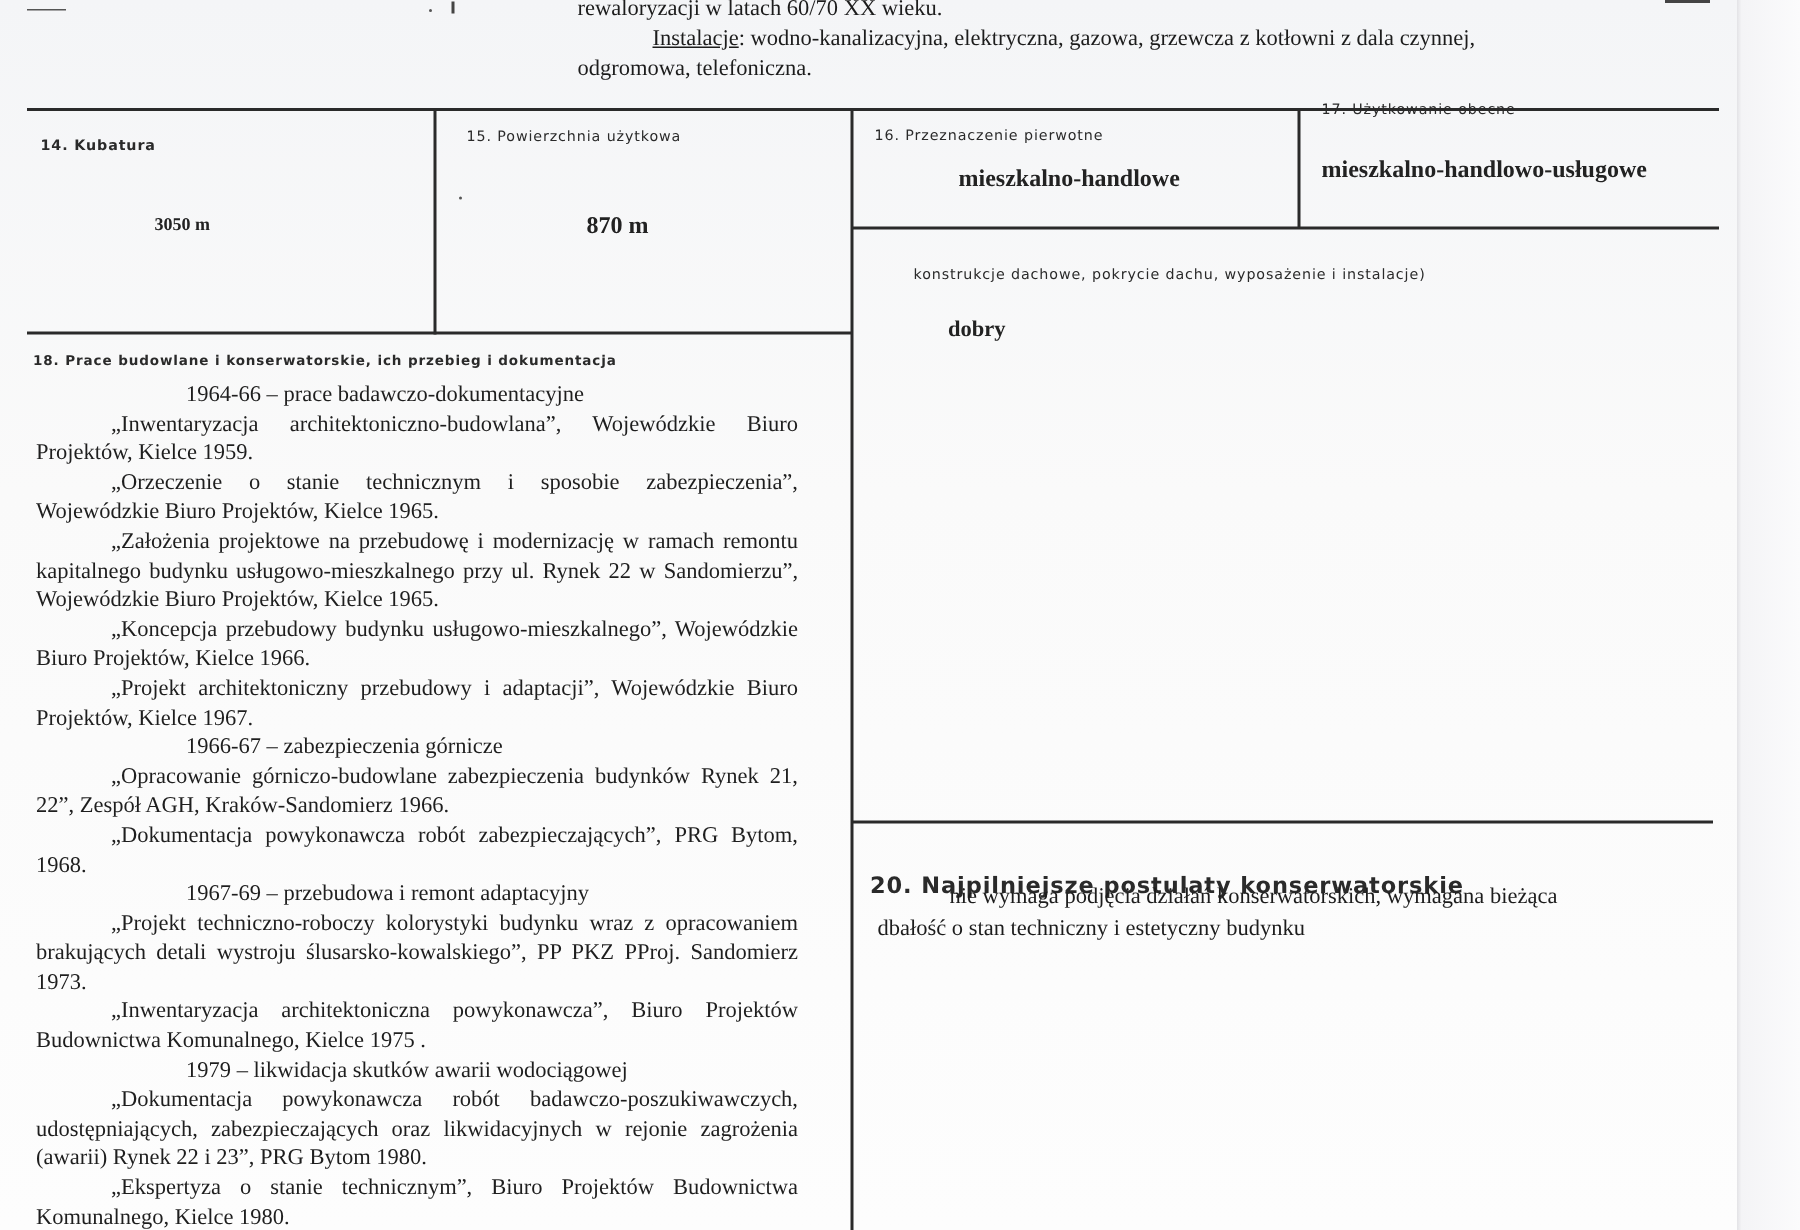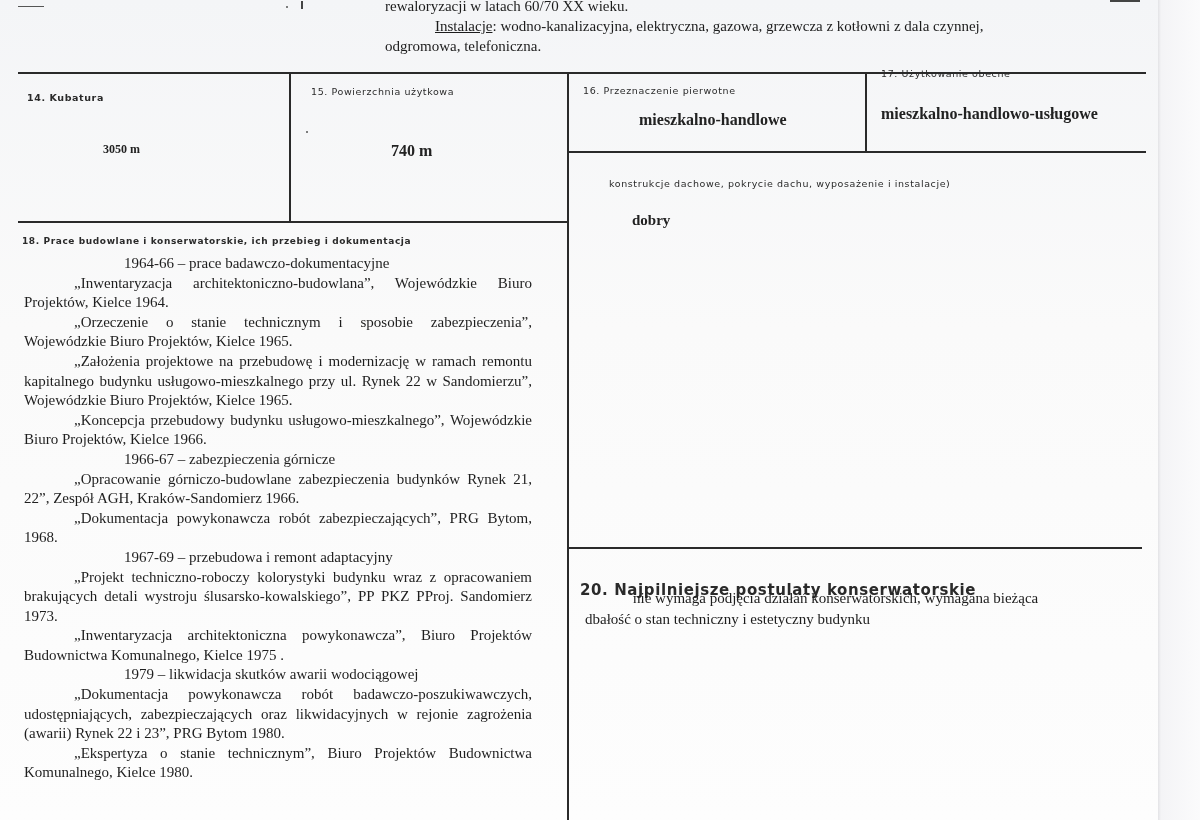--- a/index.html
+++ b/index.html
@@ -74,38 +74,39 @@
   <div class="vline" style="left:865px; top:72px; height:80px;"></div>
   <div class="hline" style="left:568px; top:151px; width:578px;"></div>
   <div class="hline" style="left:18px; top:221px; width:550px;"></div>
   <div class="hline" style="left:568px; top:547px; width:574px;"></div>
 
   <div class="label bold" style="left:27px; top:92px;">14. Kubatura</div>
   <div class="value" style="left:103px; top:142px; font-size:12px;">3050 m</div>
 
   <div class="label" style="left:311px; top:86px;">15.  Powierzchnia użytkowa</div>
   <div class="dot" style="left:306px; top:131px;"></div>
-  <div class="value" style="left:391px; top:142px; font-size:16px;">740 m</div>
+  <div class="value" style="left:391px; top:142px; font-size:16px;">870 m</div>
 
   <div class="label" style="left:583px; top:85px;text-align:center;">16.  Przeznaczenie pierwotne</div>
   <div class="value" style="left:639px; top:111px; font-size:16px;">mieszkalno-handlowe</div>
 
   <div class="label" style="left:881px; top:68px;">17.  Użytkowanie obecne</div>
   <div class="value" style="left:881px; top:105px; font-size:16px;">mieszkalno-handlowo-usługowe</div>
 
   <div class="label" style="left:609px; top:178px;">konstrukcje dachowe, pokrycie dachu, wyposażenie i instalacje)</div>
   <div class="value" style="left:632px; top:212px;">dobry</div>
 
   <div class="label bold" style="left:22px; top:236px; font-size:9px;">18.  Prace budowlane i konserwatorskie, ich przebieg i dokumentacja</div>
   <div class="works">
     <span class="period">1964-66 – prace badawczo-dokumentacyjne</span>
-    <span class="entry">„Inwentaryzacja architektoniczno-budowlana”, Wojewódzkie Biuro Projektów, Kielce 1964.</span>
+    <span class="entry">„Inwentaryzacja architektoniczno-budowlana”, Wojewódzkie Biuro Projektów, Kielce 1959.</span>
     <span class="entry">„Orzeczenie o stanie technicznym i sposobie zabezpieczenia”, Wojewódzkie Biuro Projektów, Kielce 1965.</span>
     <span class="entry">„Założenia projektowe na przebudowę i modernizację w ramach remontu kapitalnego budynku usługowo-mieszkalnego przy ul. Rynek 22 w Sandomierzu”, Wojewódzkie Biuro Projektów, Kielce 1965.</span>
     <span class="entry">„Koncepcja przebudowy budynku usługowo-mieszkalnego”, Wojewódzkie Biuro Projektów, Kielce 1966.</span>
+    <span class="entry">„Projekt architektoniczny przebudowy i adaptacji”, Wojewódzkie Biuro Projektów, Kielce 1967.</span>
     <span class="period">1966-67 – zabezpieczenia górnicze</span>
     <span class="entry">„Opracowanie górniczo-budowlane zabezpieczenia budynków Rynek 21, 22”, Zespół AGH, Kraków-Sandomierz 1966.</span>
     <span class="entry">„Dokumentacja powykonawcza robót zabezpieczających”, PRG Bytom, 1968.</span>
     <span class="period">1967-69 – przebudowa i remont adaptacyjny</span>
     <span class="entry">„Projekt techniczno-roboczy kolorystyki budynku wraz z opracowaniem brakujących detali wystroju ślusarsko-kowalskiego”, PP PKZ PProj. Sandomierz 1973.</span>
     <span class="entry">„Inwentaryzacja architektoniczna powykonawcza”, Biuro Projektów Budownictwa Komunalnego, Kielce 1975 .</span>
     <span class="period">1979 – likwidacja skutków awarii wodociągowej</span>
     <span class="entry">„Dokumentacja powykonawcza robót badawczo-poszukiwawczych, udostępniających, zabezpieczających oraz likwidacyjnych w rejonie zagrożenia (awarii) Rynek 22 i 23”, PRG Bytom 1980.</span>
     <span class="entry">„Ekspertyza o stanie technicznym”, Biuro Projektów Budownictwa Komunalnego, Kielce 1980.</span>
   </div>

